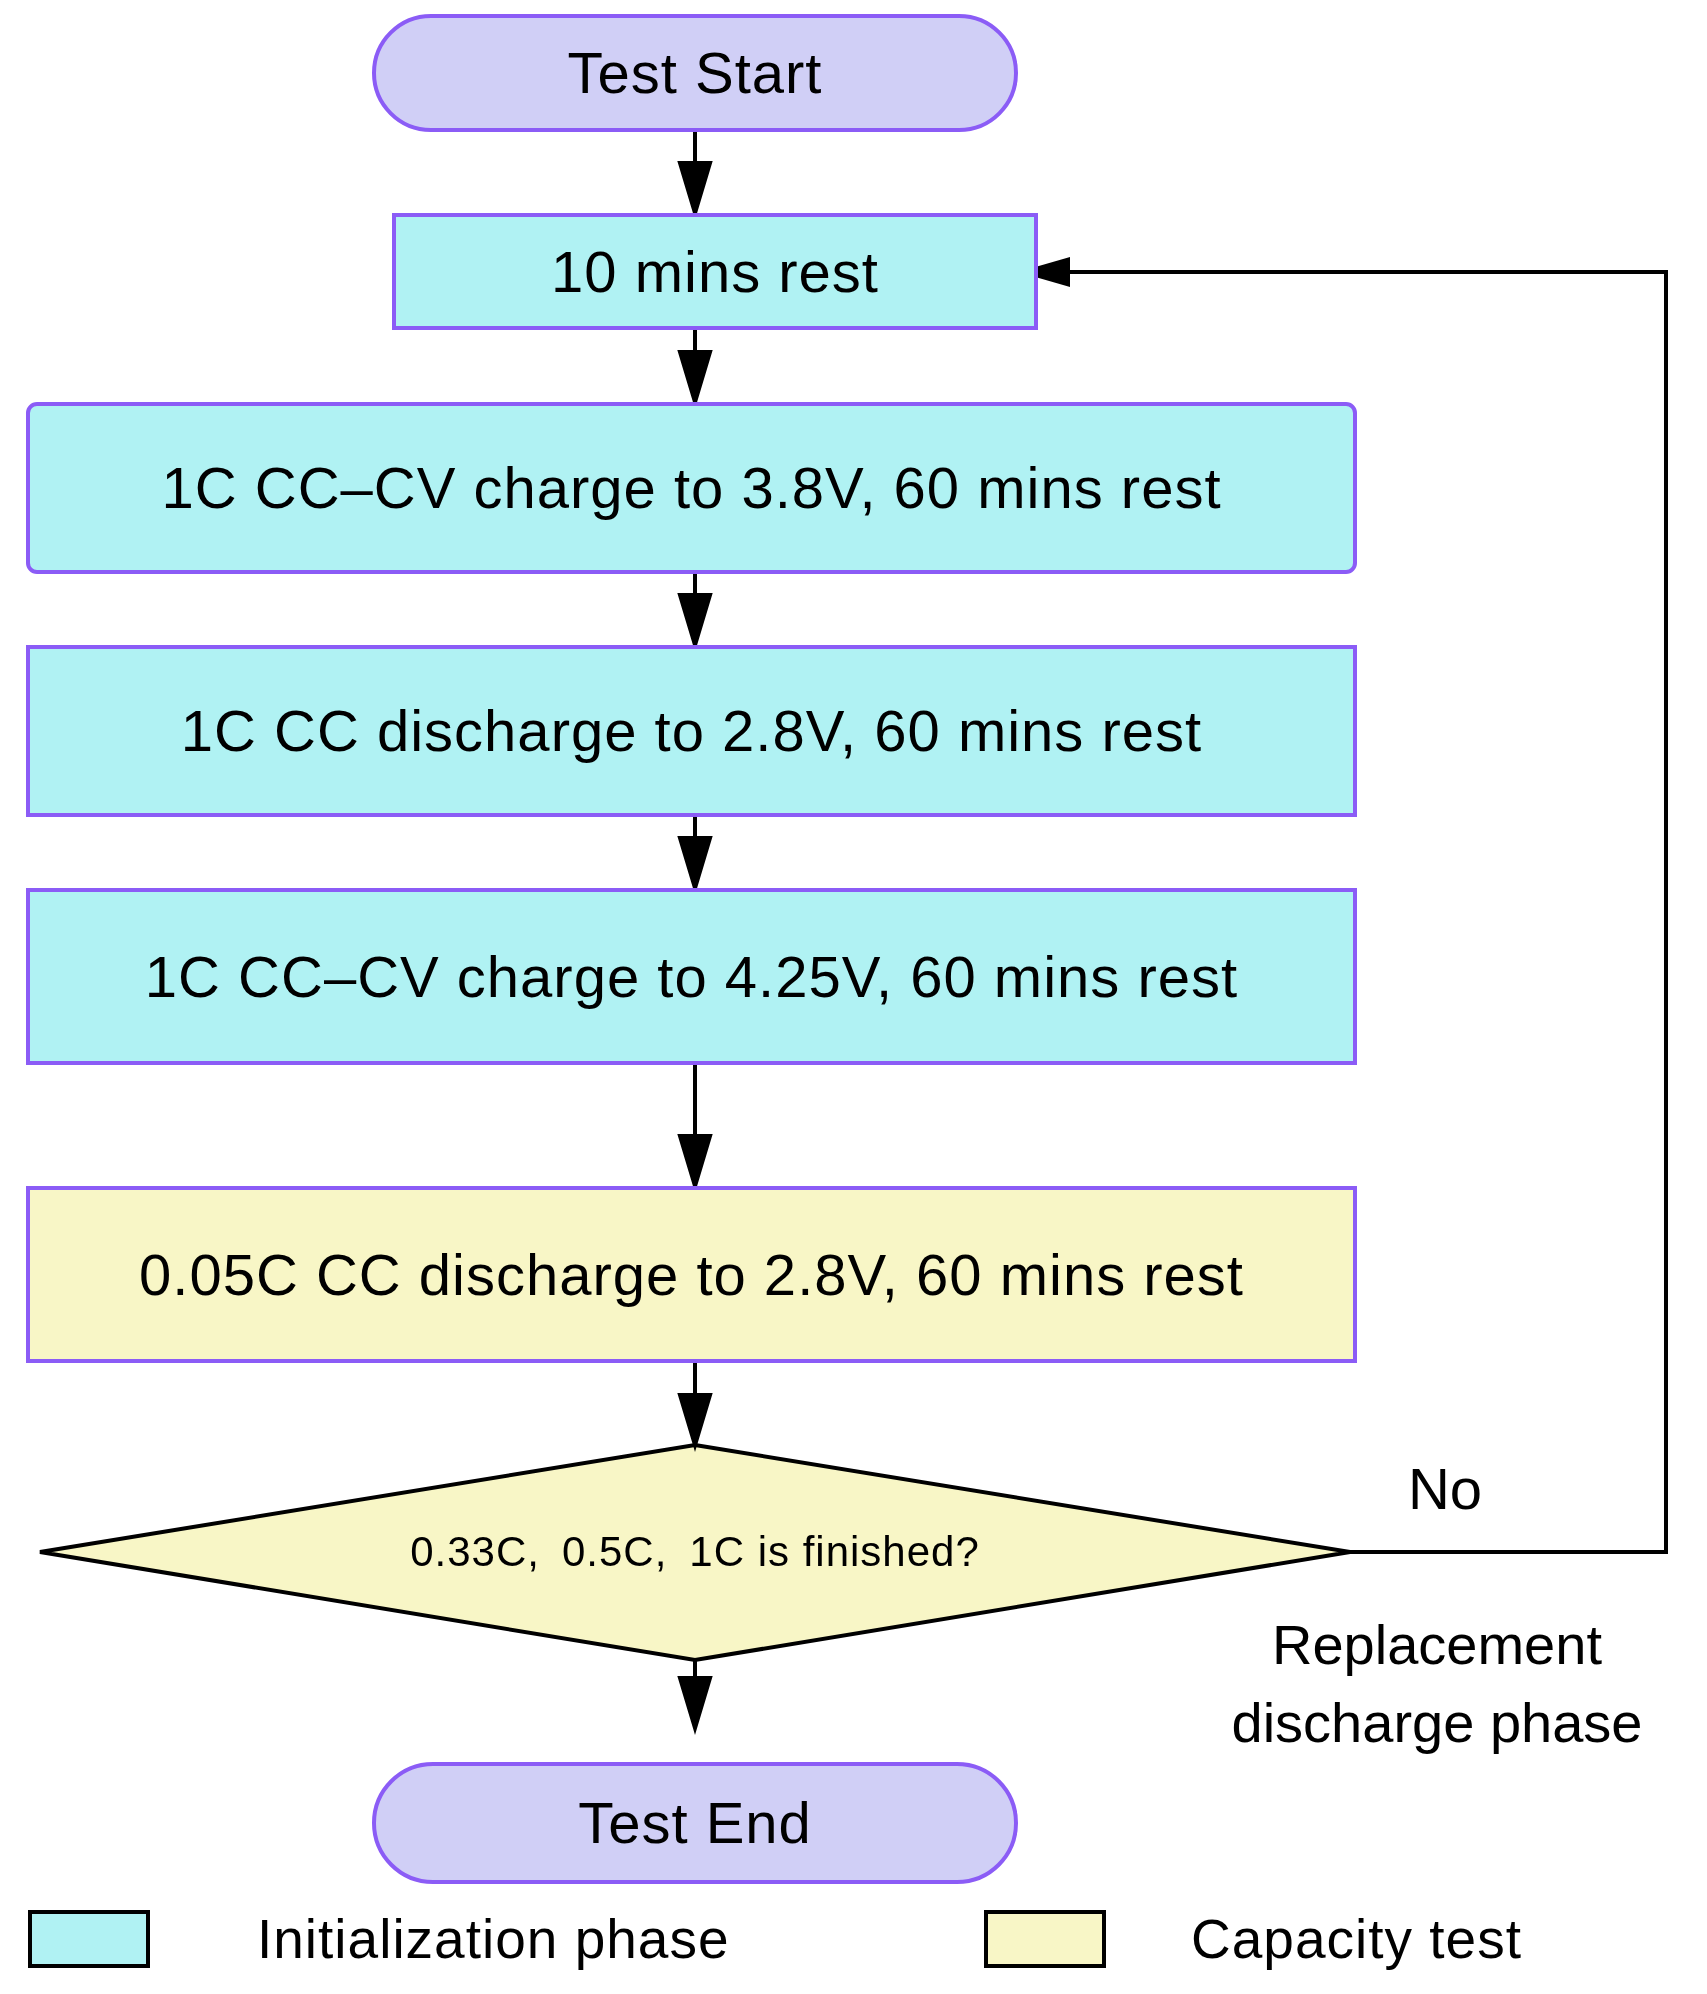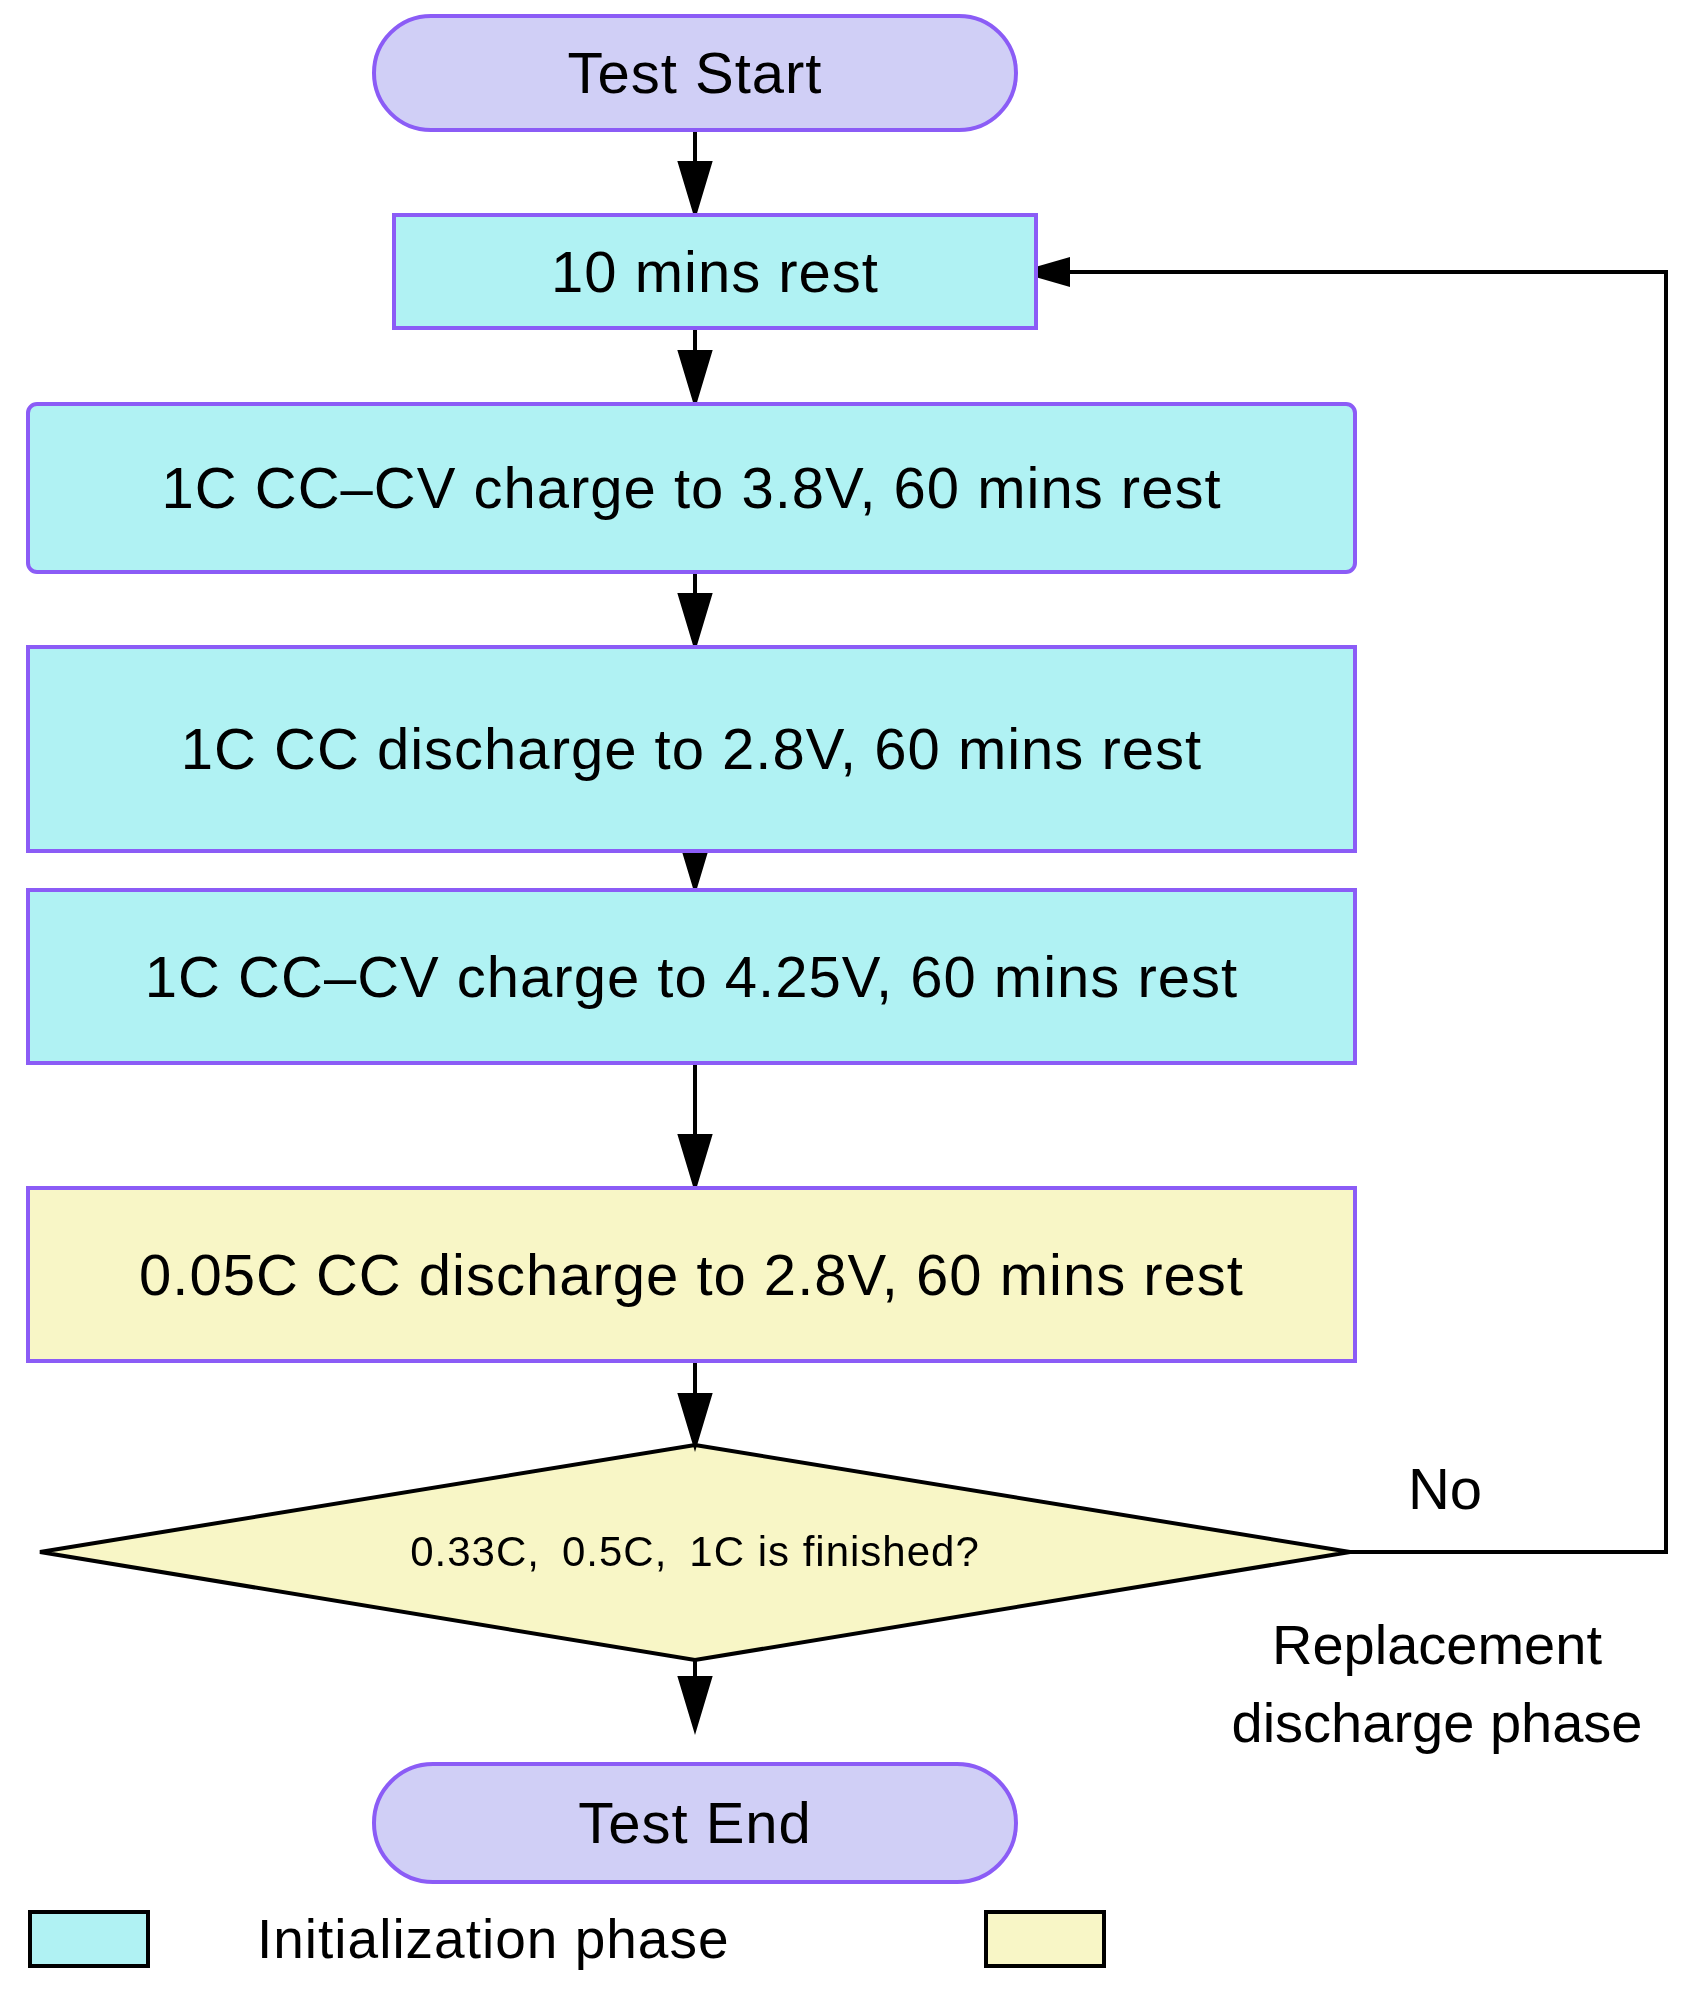--- a/index.html
+++ b/index.html
@@ -21,21 +21,21 @@
     font-size:58px;
     letter-spacing:1px;
     line-height:1.1;
   }
   .terminal{background:#d0cff6;}
   .init{background:#b0f2f3;}
   .cap{background:#f8f6c6;}
   #n-start{left:372px;top:14px;width:646px;height:118px;border-radius:59px;}
   #n-rest {left:392px;top:213px;width:646px;height:117px;justify-content:center;}
   #n-chg38{left:26px;top:402px;width:1331px;height:172px;border-radius:11px;}
-  #n-dis28{left:26px;top:645px;width:1331px;height:208px;}
+  #n-dis28{left:26px;top:645px;width:1331px;height:172px;}
   #n-chg425{left:26px;top:888px;width:1331px;height:177px;}
   #n-capdis{left:26px;top:1186px;width:1331px;height:177px;}
   #n-end  {left:372px;top:1762px;width:646px;height:122px;border-radius:61px;}
   .diamond-label{
     position:absolute;left:695px;top:1552px;
     transform:translate(-50%,-50%);
     white-space:nowrap;
     font-size:42px;letter-spacing:1px;
   }
   .no-label{
@@ -147,14 +147,15 @@
   <div class="no-label">No</div>
   <div class="annotation">
     <div>Replacement</div>
     <div>discharge phase</div>
   </div>
 
   <div class="legend-swatch init" id="sw-init"></div>
   <div class="legend-label" id="lg-init">Initialization phase</div>
 
   <div class="legend-swatch cap" id="sw-cap"></div>
+  <div class="legend-label" id="lg-cap">Capacity test</div>
 
 </div>
 
 </body></html>

